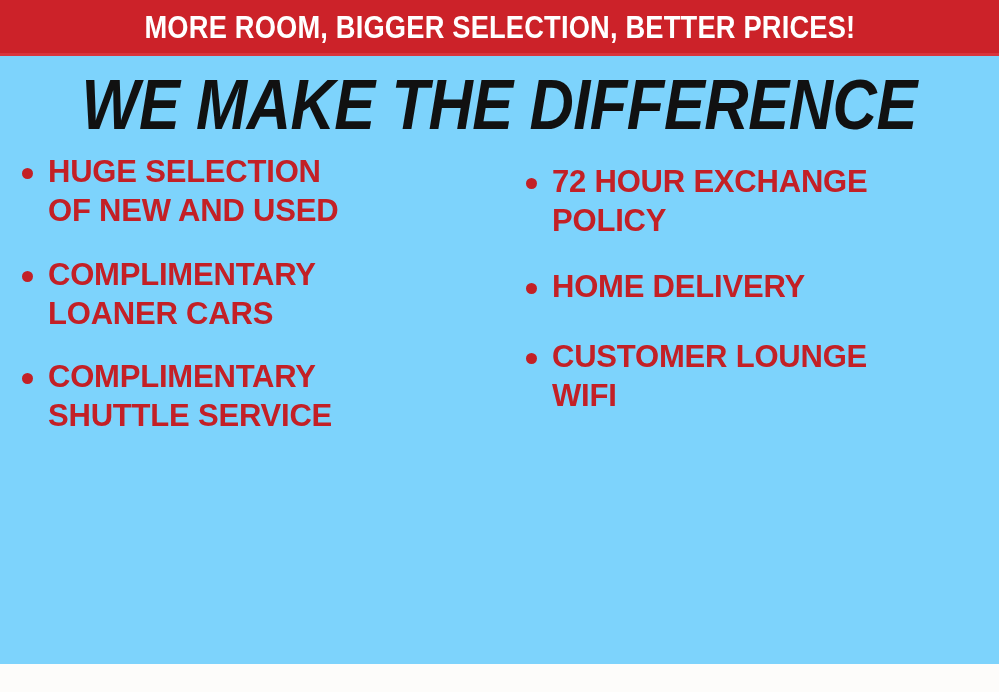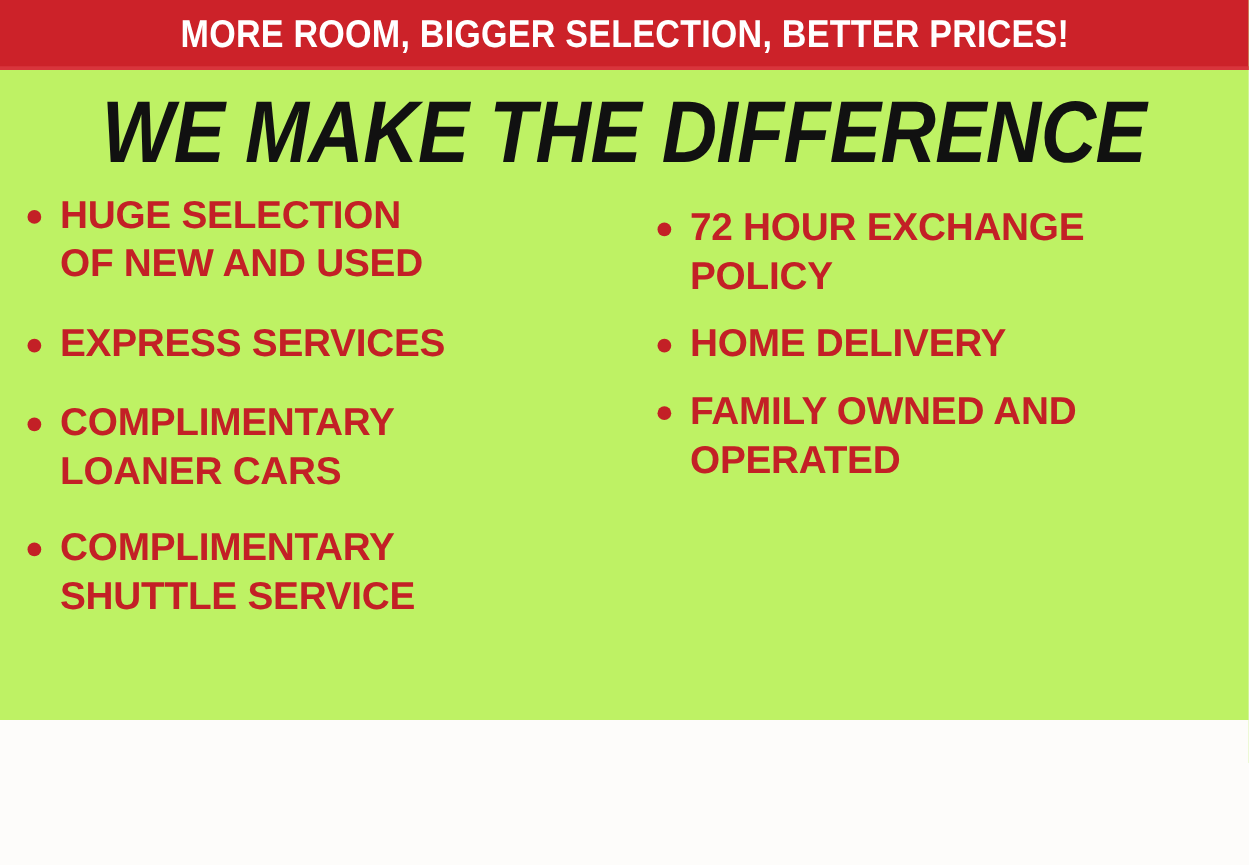--- a/index.html
+++ b/index.html
@@ -11,22 +11,22 @@
     height: 692px;
     overflow: hidden;
     background: #fdfcfa;
     font-family: "Liberation Sans", sans-serif;
     -webkit-font-smoothing: antialiased;
   }
 
   #page {
     position: relative;
     width: 999px;
-    height: 576px;
-    background: #bef264;
+    height: 664px;
+    background: #7dd3fc;
   }
 
   
   .banner {
     position: absolute;
     left: 0;
     top: 0;
     width: 999px;
     height: 56px;
     background: #cc2229;
@@ -132,22 +132,22 @@
     border-radius: 50%;
     background: #c32026;
   }
   .bullet-label {
     display: block;
     white-space: pre-line;
   }
 
   
   .col-right { padding-top: 10px; }
-  .col-right .bullet-item:nth-child(1) { margin-bottom: 15px; }
-  .col-right .bullet-item:nth-child(2) { margin-bottom: 15px; }
+  .col-right .bullet-item:nth-child(1) { margin-bottom: 27px; }
+  .col-right .bullet-item:nth-child(2) { margin-bottom: 31px; }
   .col-right .bullet-item:nth-child(3) { margin-bottom: 25px; }
   .col-right .bullet-item:nth-child(4) { margin-bottom: 28px; }
 
   .col-left .bullet-item:nth-child(1) { margin-bottom: 25px; }
   .col-left .bullet-item:nth-child(2) { margin-bottom: 24px; }
   .col-left .bullet-item:nth-child(3) { margin-bottom: 22px; }
   .col-left .bullet-item:nth-child(4) { margin-bottom: 22px; }
 </style>
 </head>
 <body>
@@ -166,24 +166,20 @@
   <div class="columns">
 
     <div class="col col-left">
 
       <div class="bullet-item">
         <span class="bullet-dot"></span>
         <span class="bullet-label">HUGE SELECTION
 OF NEW AND USED</span>
       </div>
 
-      <div class="bullet-item">
-        <span class="bullet-dot"></span>
-        <span class="bullet-label">EXPRESS SERVICES</span>
-      </div>
 
 
       <div class="bullet-item">
         <span class="bullet-dot"></span>
         <span class="bullet-label">COMPLIMENTARY
 LOANER CARS</span>
       </div>
 
       <div class="bullet-item">
         <span class="bullet-dot"></span>
@@ -199,26 +195,26 @@
         <span class="bullet-dot"></span>
         <span class="bullet-label">72 HOUR EXCHANGE
 POLICY</span>
       </div>
 
       <div class="bullet-item">
         <span class="bullet-dot"></span>
         <span class="bullet-label">HOME DELIVERY</span>
       </div>
 
-
-
-      <div class="bullet-item">
-        <span class="bullet-dot"></span>
-        <span class="bullet-label">FAMILY OWNED AND
-OPERATED</span>
-      </div>
+      <div class="bullet-item">
+        <span class="bullet-dot"></span>
+        <span class="bullet-label">CUSTOMER LOUNGE
+WIFI</span>
+      </div>
+
+
 
 
     </div>
 
   </div>
 
 </div>
 
 </body></html>

